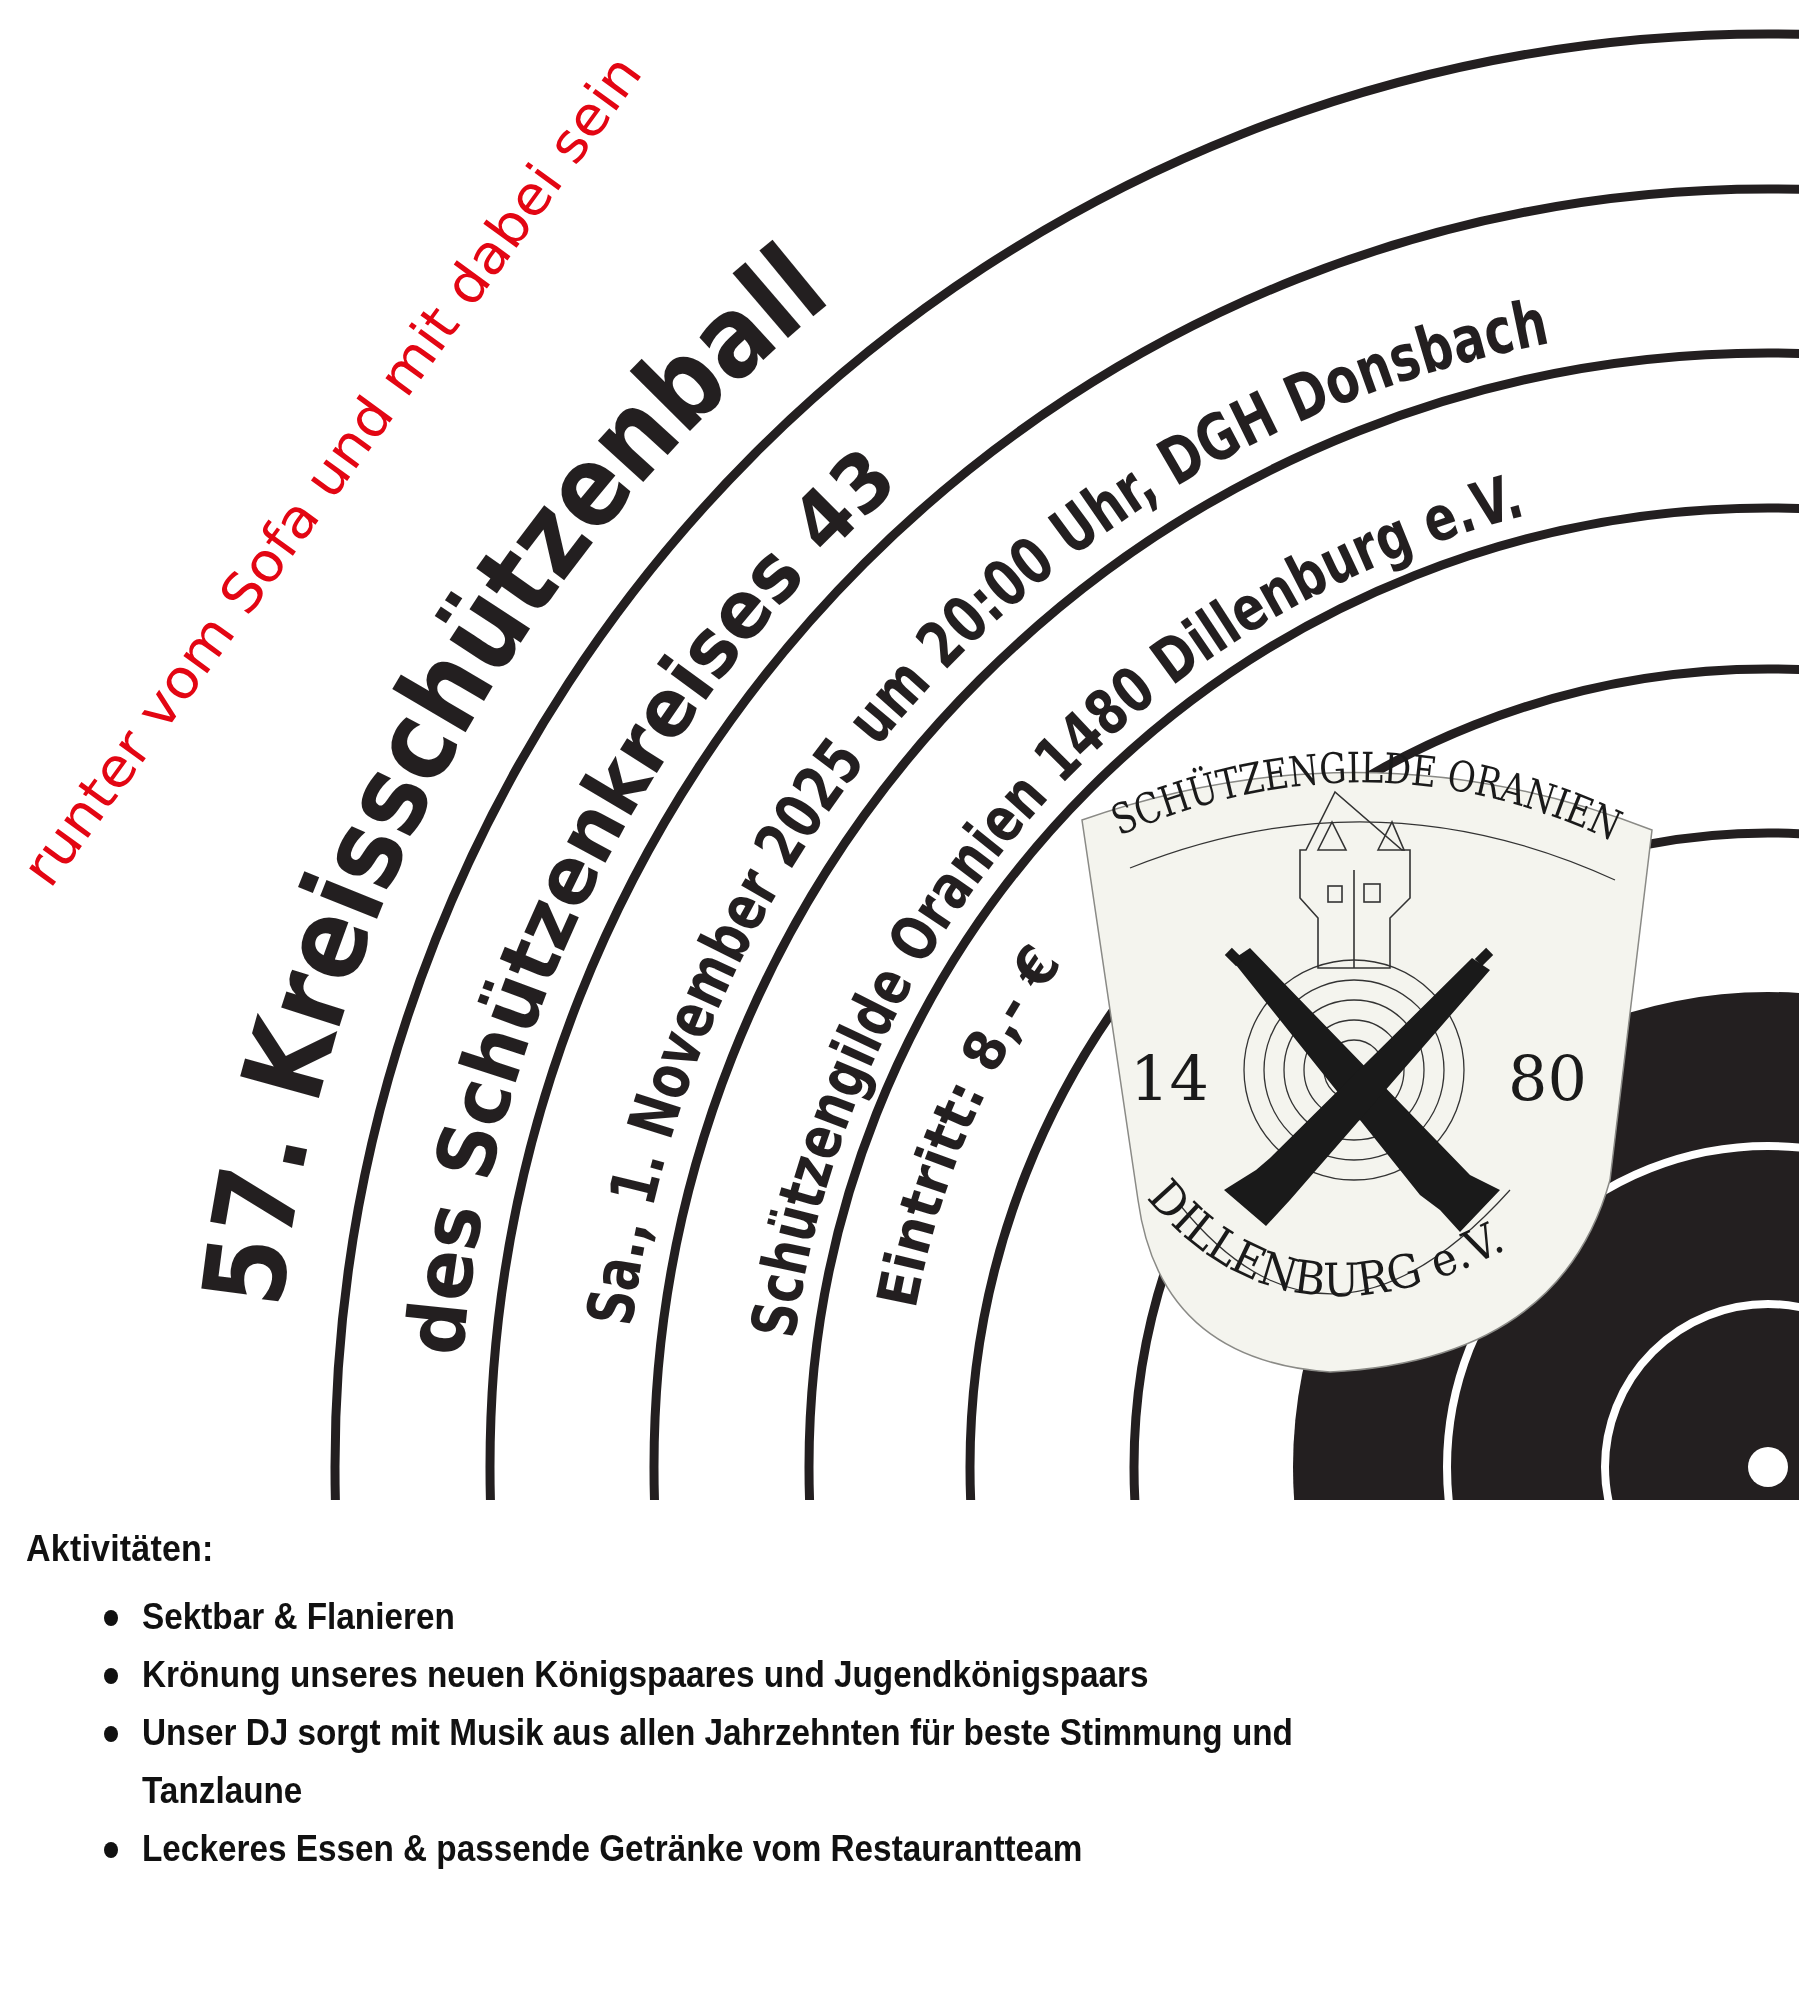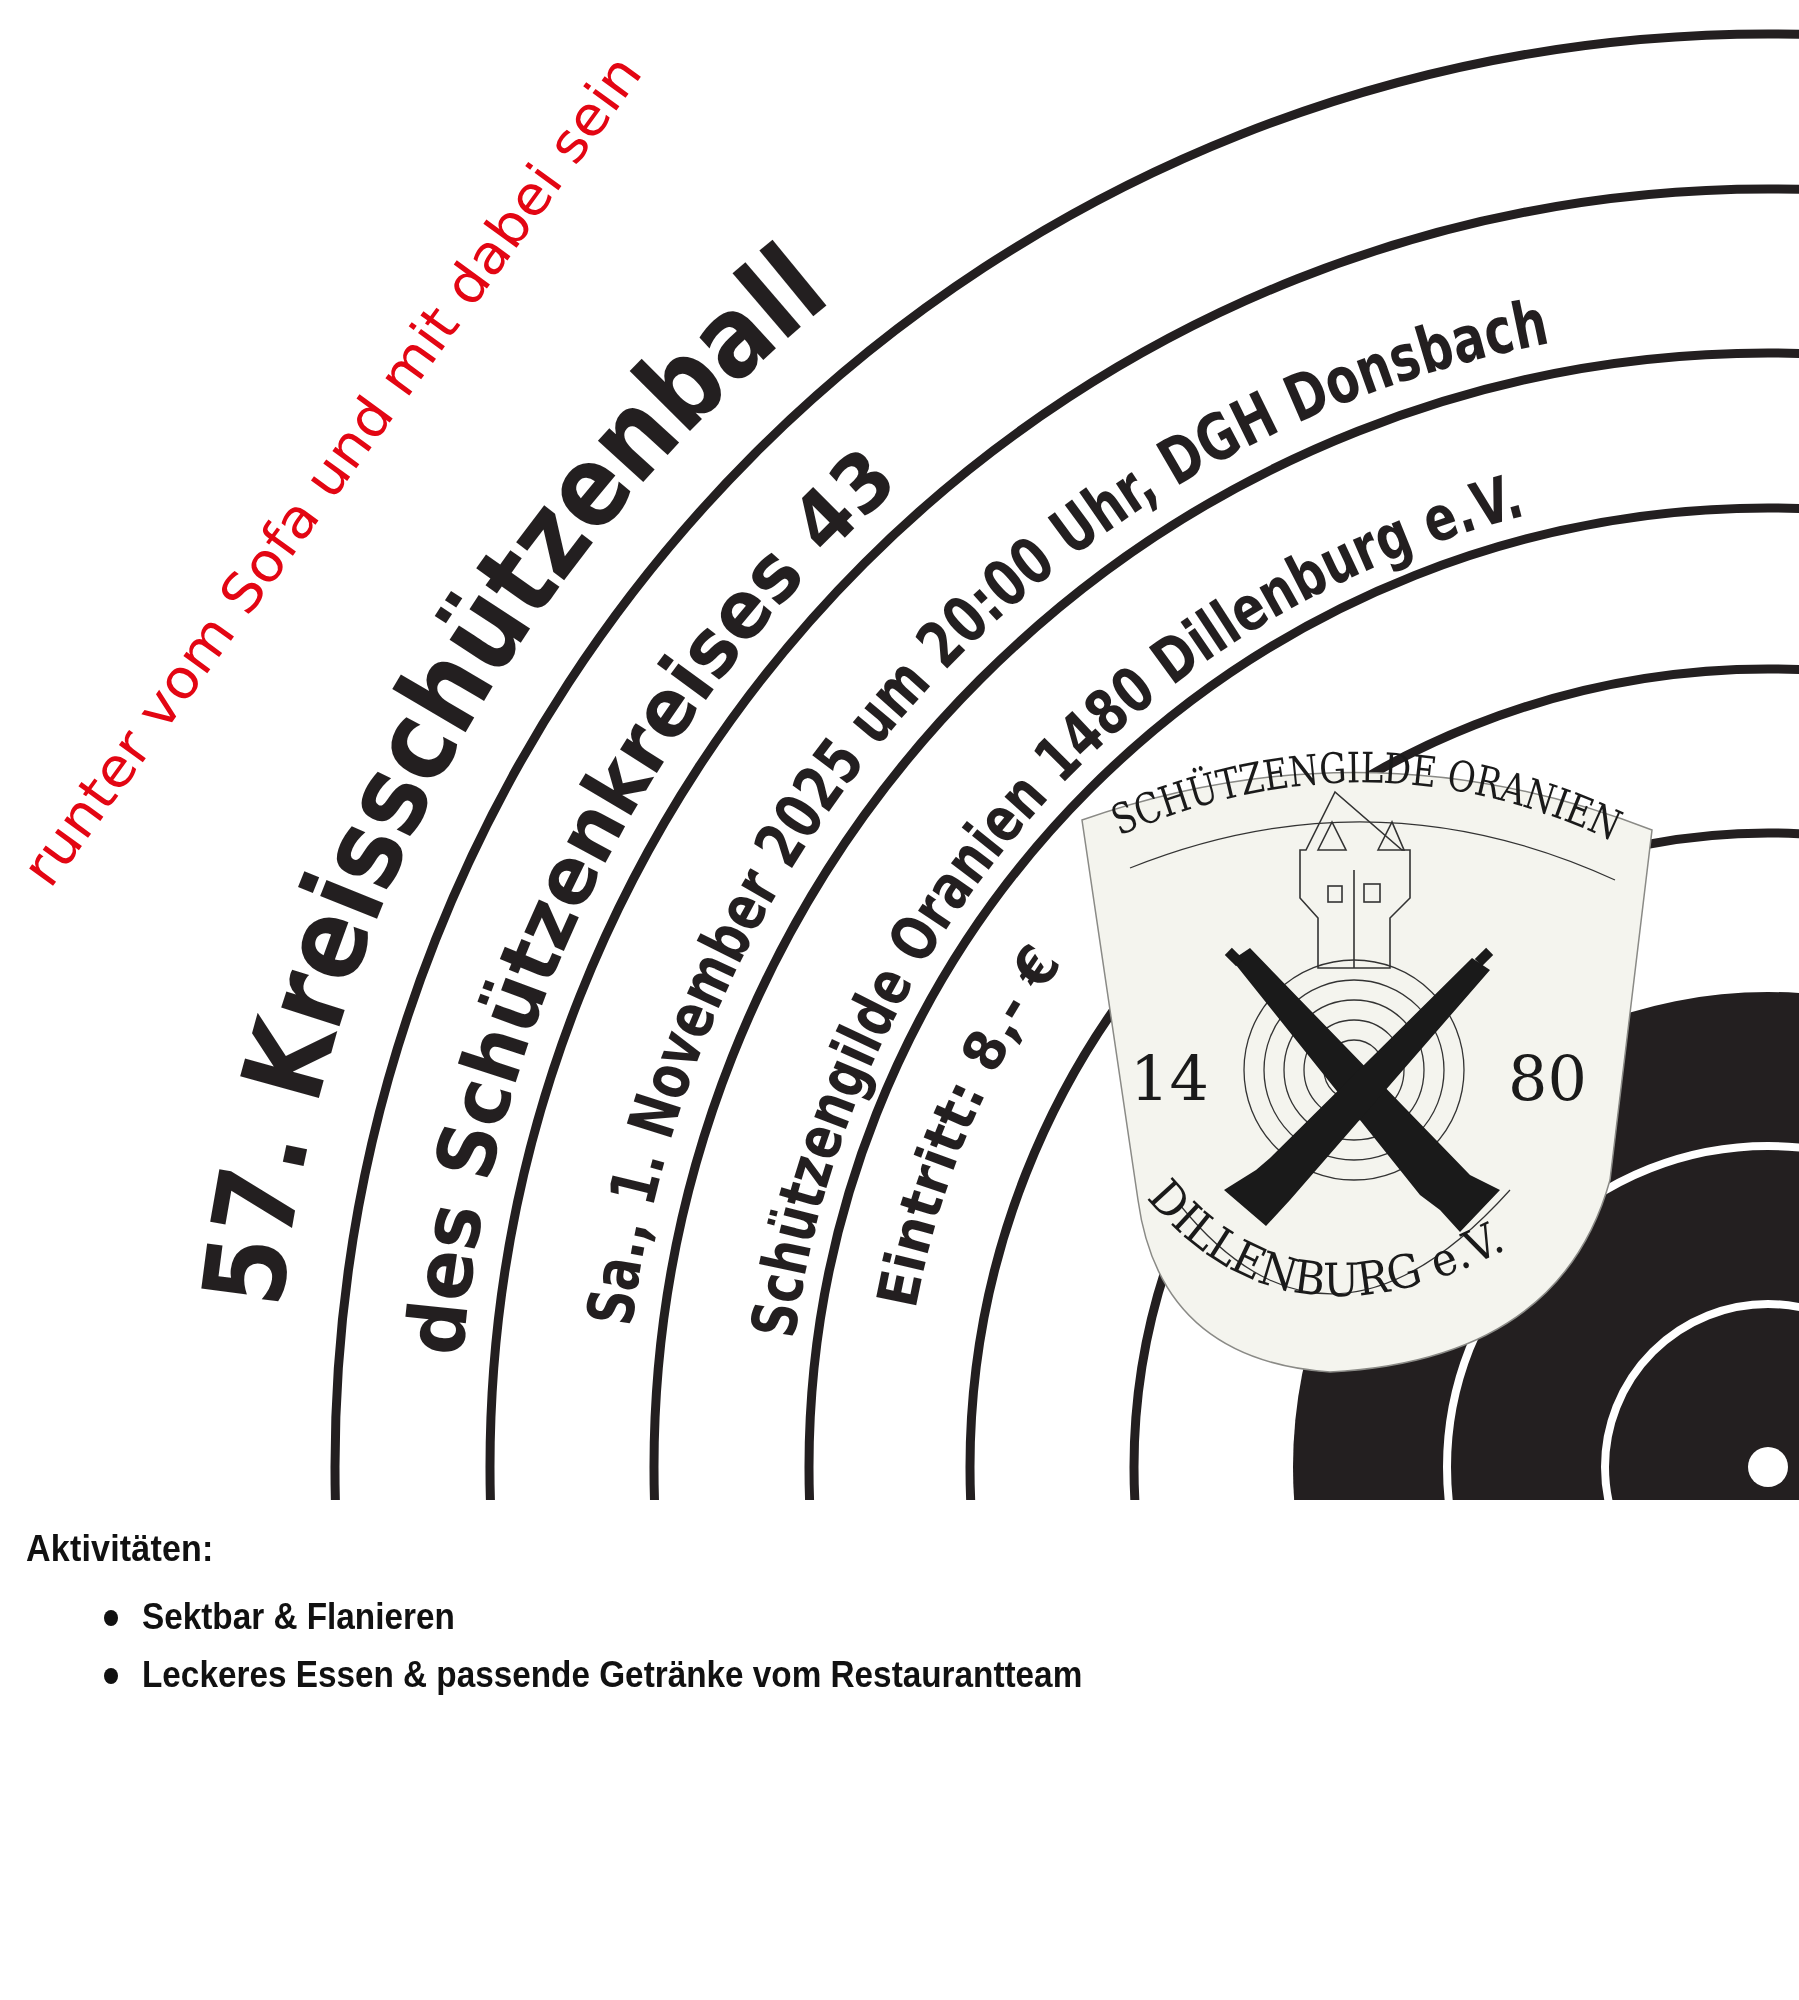--- a/index.html
+++ b/index.html
@@ -109,16 +109,25 @@
 
 <section id="activities">
   <div class="heading">Aktivitäten:</div>
   <ul>
     <li>
       <span class="bullet"></span>
       <span class="txt">Sektbar &amp; Flanieren</span>
     </li>
     <li>
       <span class="bullet"></span>
+      <span class="txt">Krönung unseres neuen Königspaares und Jugendkönigspaars</span>
+    </li>
+    <li>
+      <span class="bullet"></span>
+      <span class="txt">Unser DJ sorgt mit Musik aus allen Jahrzehnten für beste Stimmung und</span>
+      <span class="txt2">Tanzlaune</span>
+    </li>
+    <li>
+      <span class="bullet"></span>
       <span class="txt">Leckeres Essen &amp; passende Getränke vom Restaurantteam</span>
     </li>
   </ul>
 </section>
 
 </body></html>

